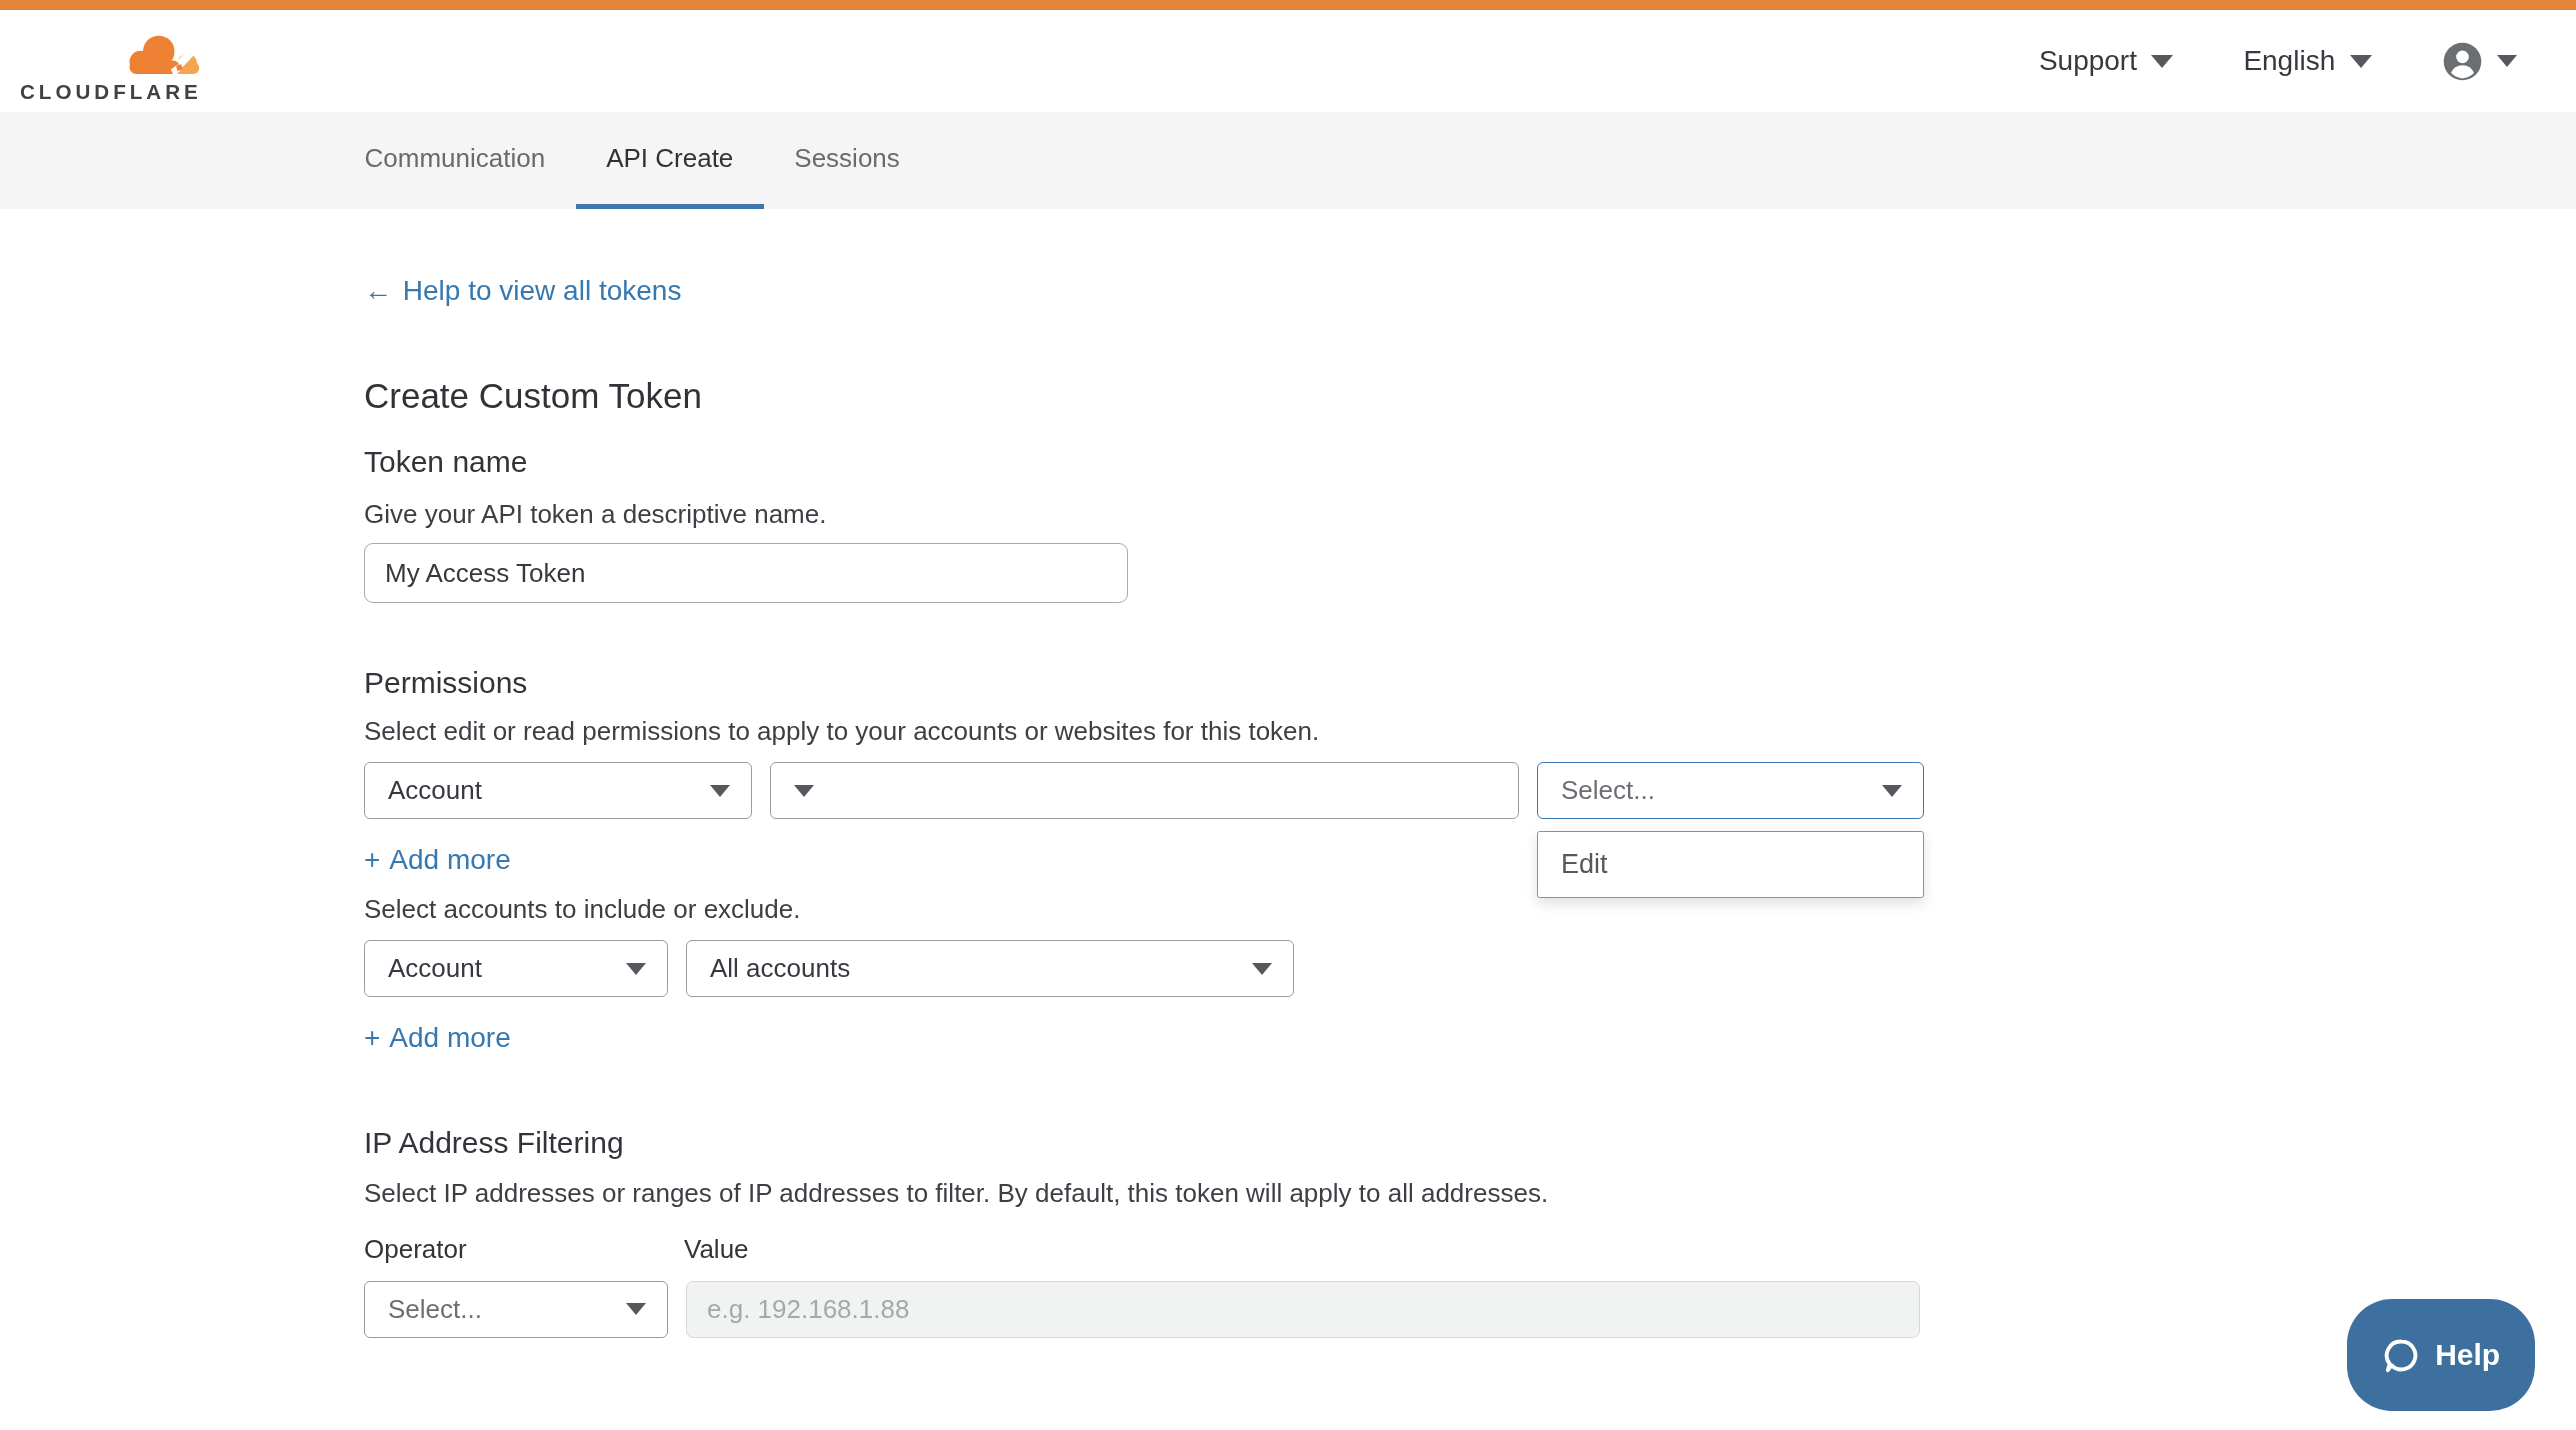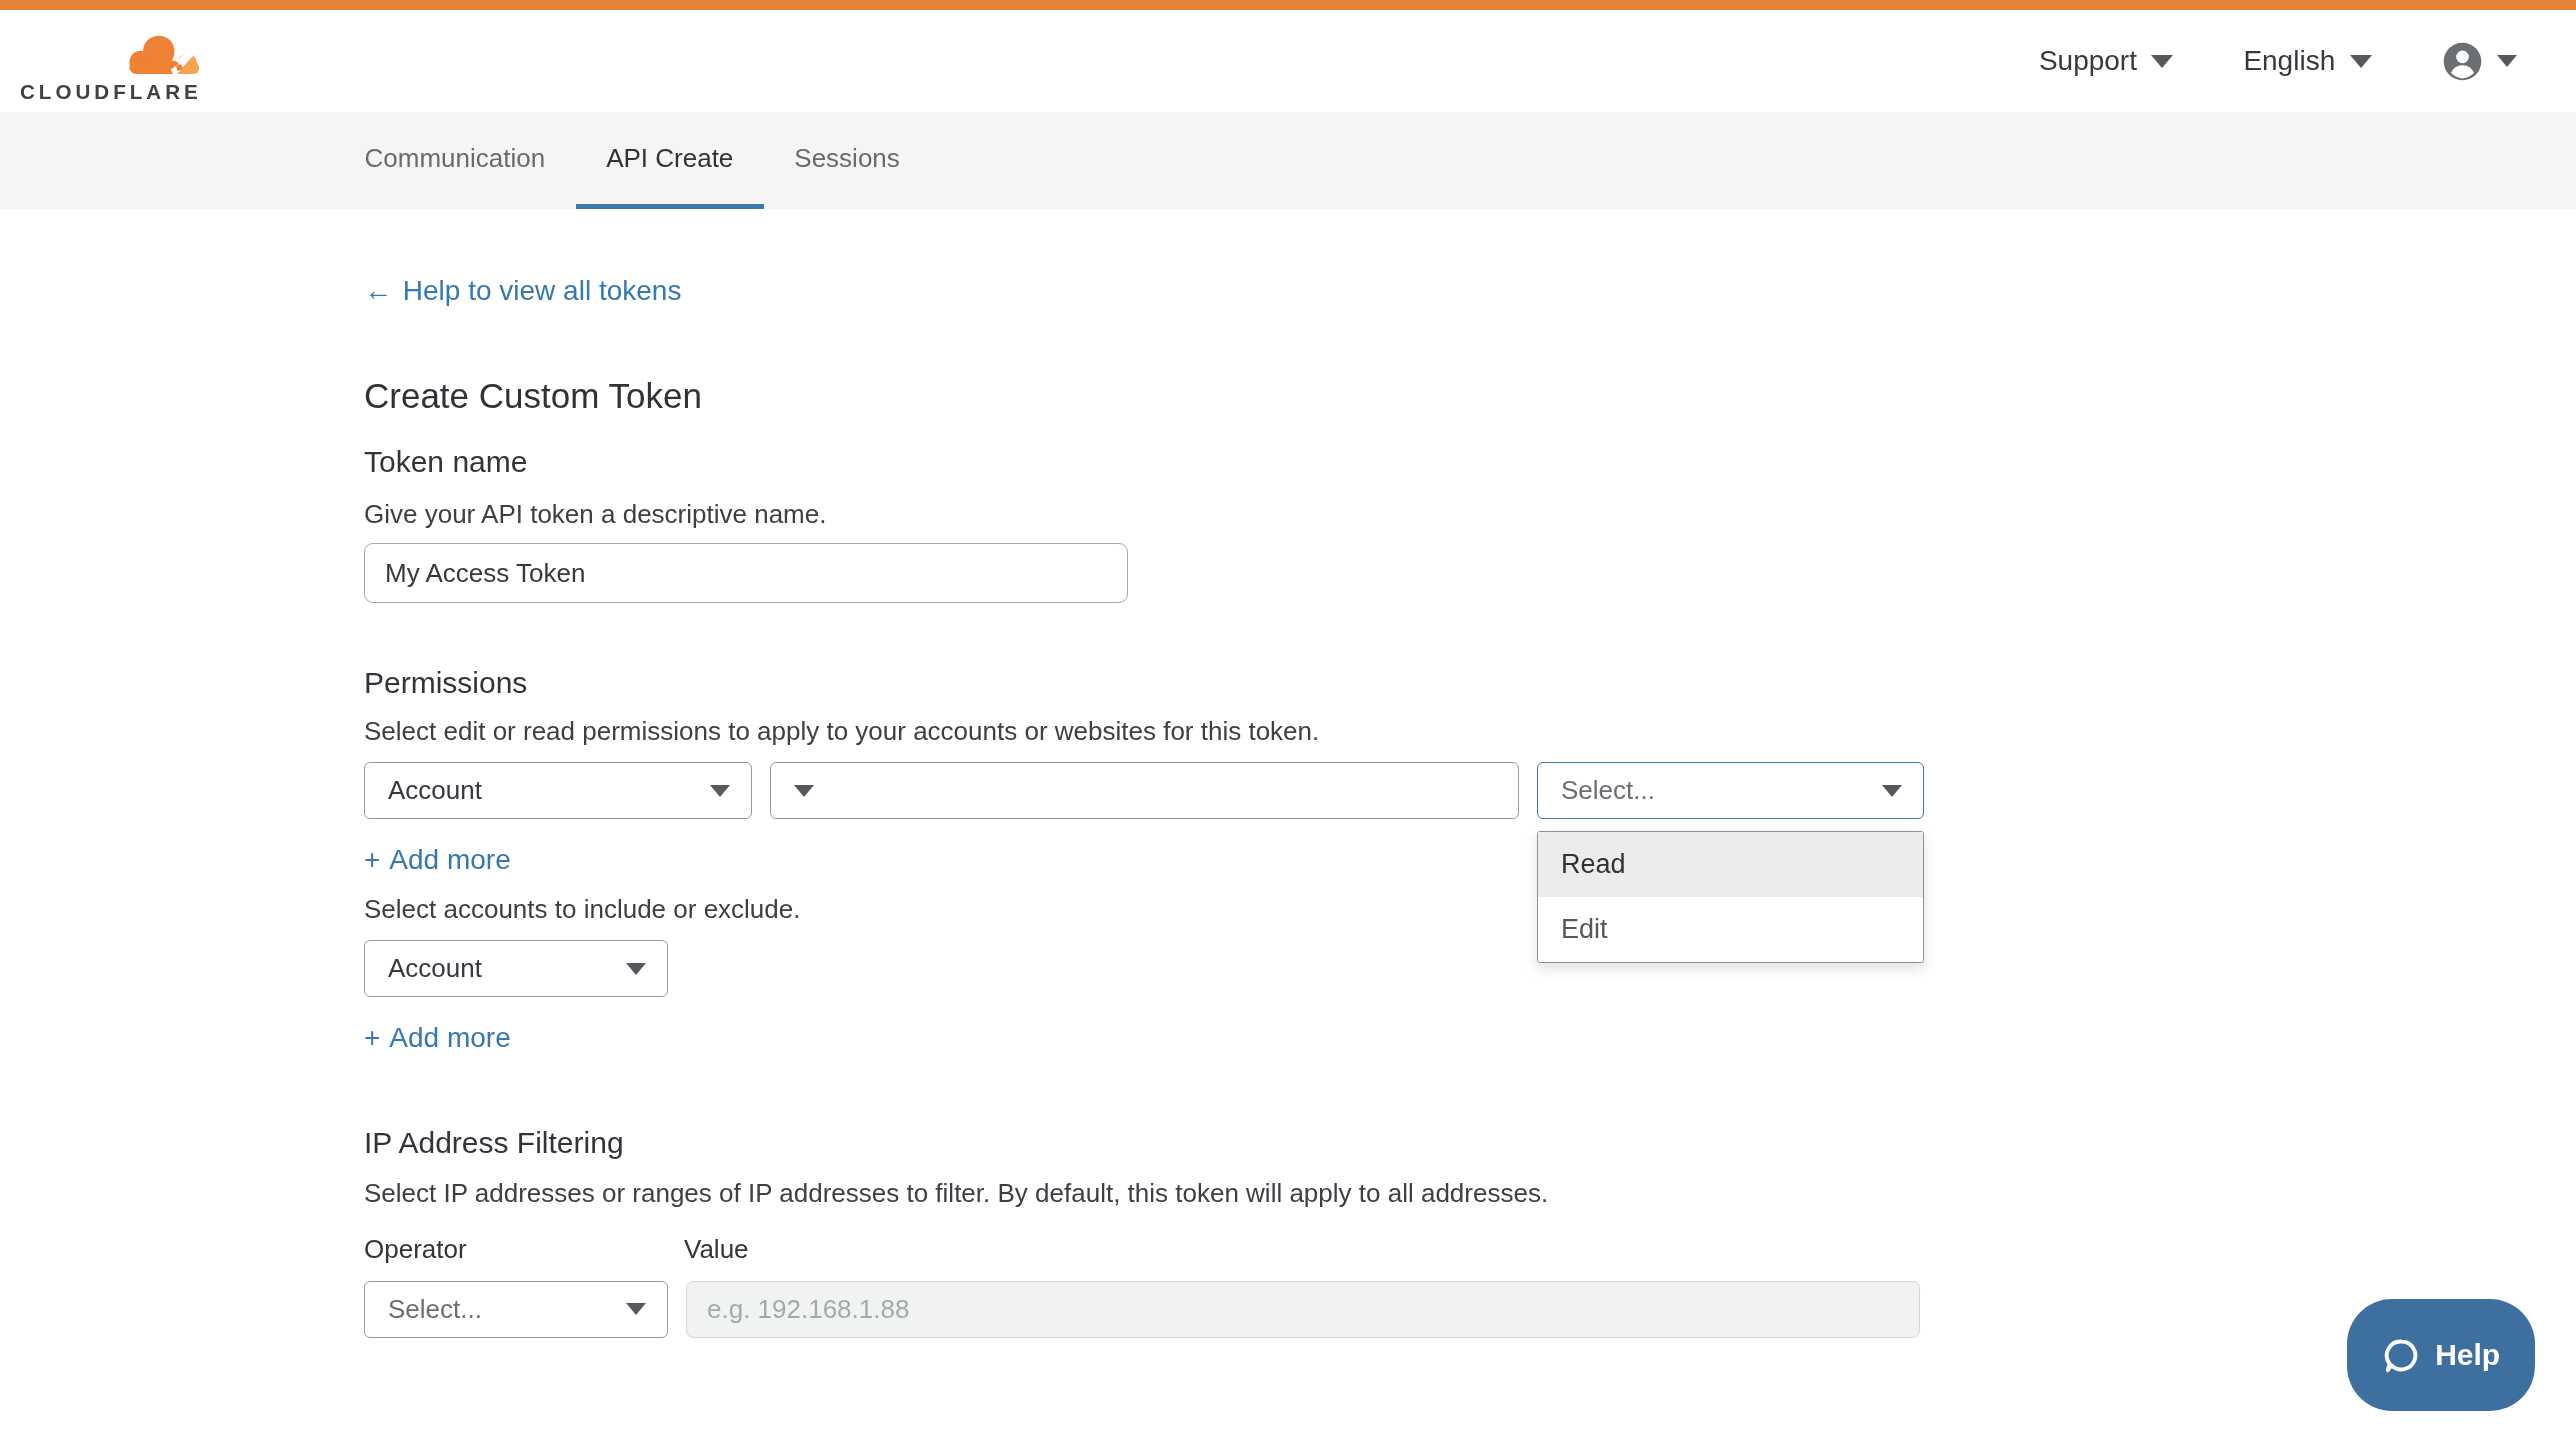--- a/index.html
+++ b/index.html
@@ -165,40 +165,41 @@
     </div>
     <div class="select w-group">
       <span class="caret small"></span>
     </div>
     <div class="select-wrap">
       <div class="select focused w-level">
         <span class="ph">Select...</span>
         <span class="caret small"></span>
       </div>
       <div class="menu">
-        <div class="menu-item highlight">
-          <span>Read</span>
-        </div>
         <div class="menu-item">
           <span>Edit</span>
         </div>
       </div>
     </div>
   </div>
 
   <a class="add-more">
     <span>+</span>
     <span>Add more</span>
   </a>
 
   <p class="section-d res-d">Select accounts to include or exclude.</p>
 
   <div class="row">
     <div class="select w-mode">
       <span>Account</span>
+      <span class="caret small"></span>
+    </div>
+    <div class="select w-target">
+      <span>All accounts</span>
       <span class="caret small"></span>
     </div>
   </div>
 
   <a class="add-more">
     <span>+</span>
     <span>Add more</span>
   </a>
 
   <h2 class="section-h ip-h">IP Address Filtering</h2>

